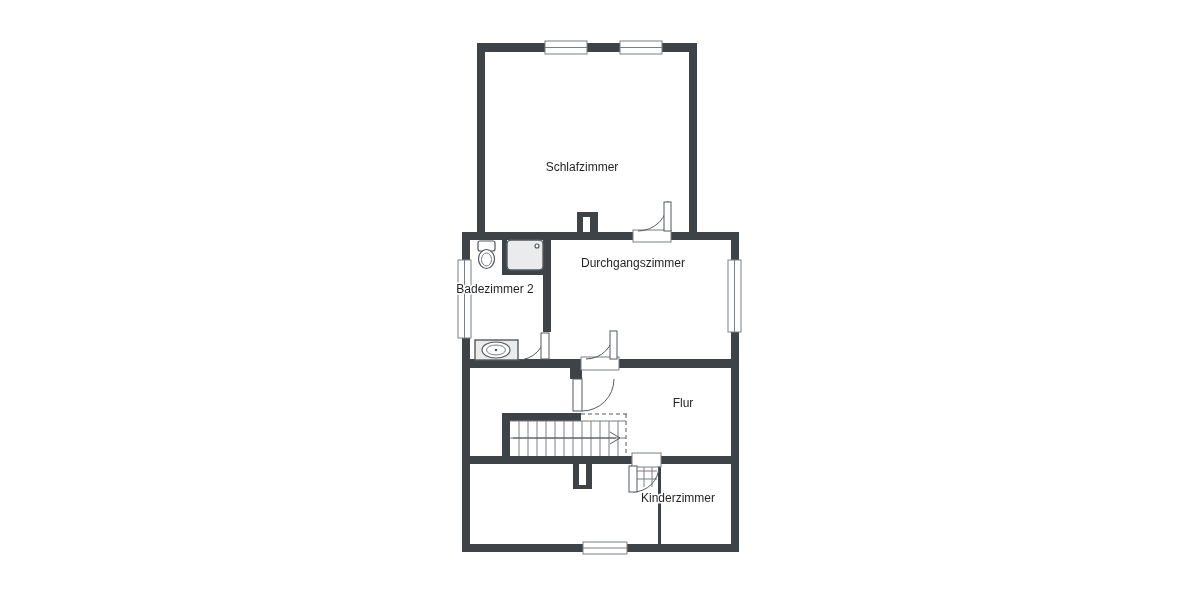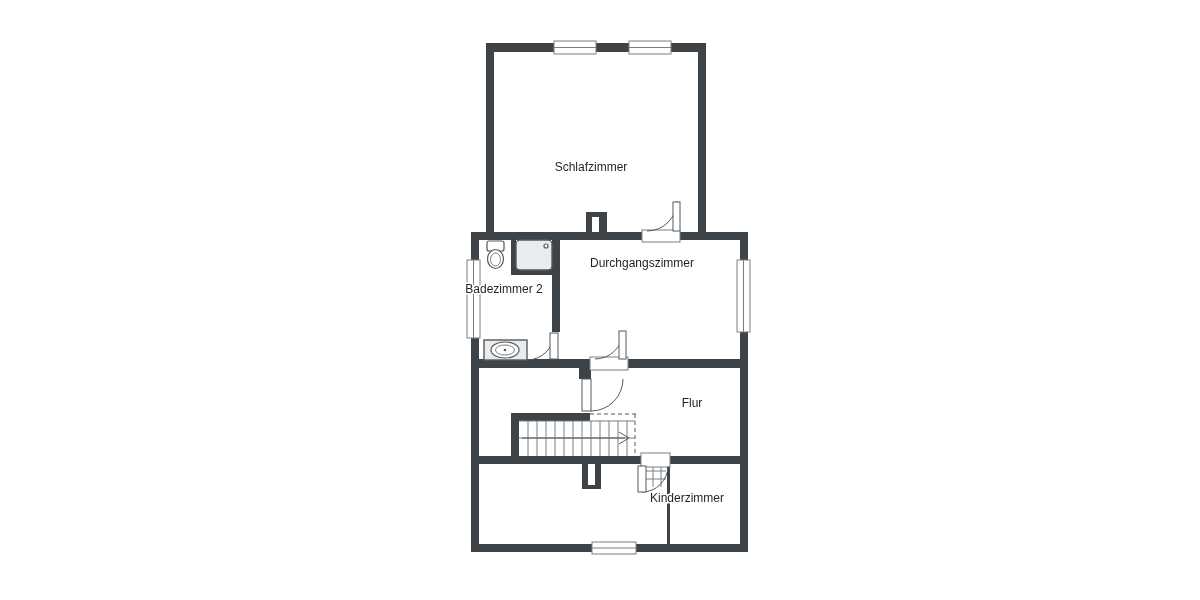--- a/index.html
+++ b/index.html
@@ -1,16 +1,16 @@
 <!DOCTYPE html>
 <html style="--page: #ffffff; --wall: #3e4347; --line: #555a5e; --line_light: #7a8084; --fixture_fill: #e9ebed; --text: #1f2123; --white: #ffffff;"><head>
 <meta charset="utf-8">
 <style>
   html,body{margin:0;padding:0;background:#fff;}
-  .stage{position:relative;width:1096px;height:600px;background:var(--page,#fff);overflow:hidden;padding-left:9px;}
+  .stage{position:relative;width:1096px;height:600px;background:var(--page,#fff);overflow:hidden;}
   svg{display:block;}
   .wall{fill:var(--wall);}
   .ln{stroke:var(--line);fill:none;}
   .lnthin{stroke:var(--line_light);fill:none;}
   .winrect{fill:var(--white);stroke:var(--line_light);stroke-width:1;}
   .thresh{fill:var(--white);stroke:var(--line_light);stroke-width:1;}
   .leaf{fill:var(--white);stroke:var(--line);stroke-width:1;}
   .fixture{fill:var(--fixture_fill);stroke:var(--line);stroke-width:1.4;}
   .fixlight{fill:var(--white);stroke:var(--line);stroke-width:1.2;}
   .dashed{stroke:var(--line);stroke-width:1;fill:none;stroke-dasharray:4,3;}

